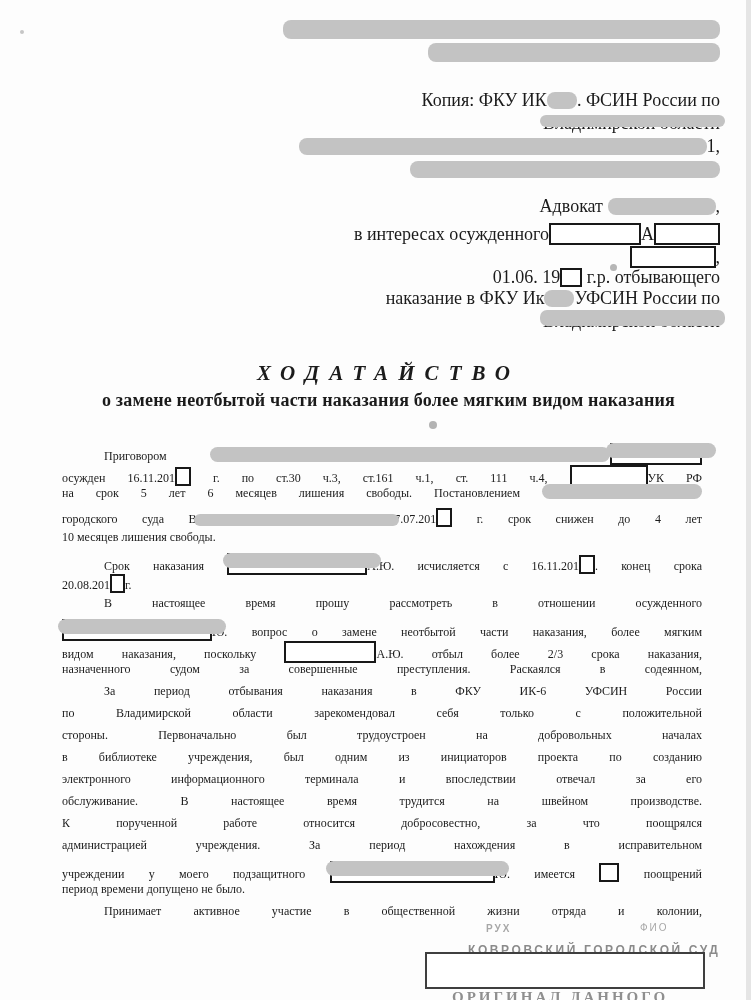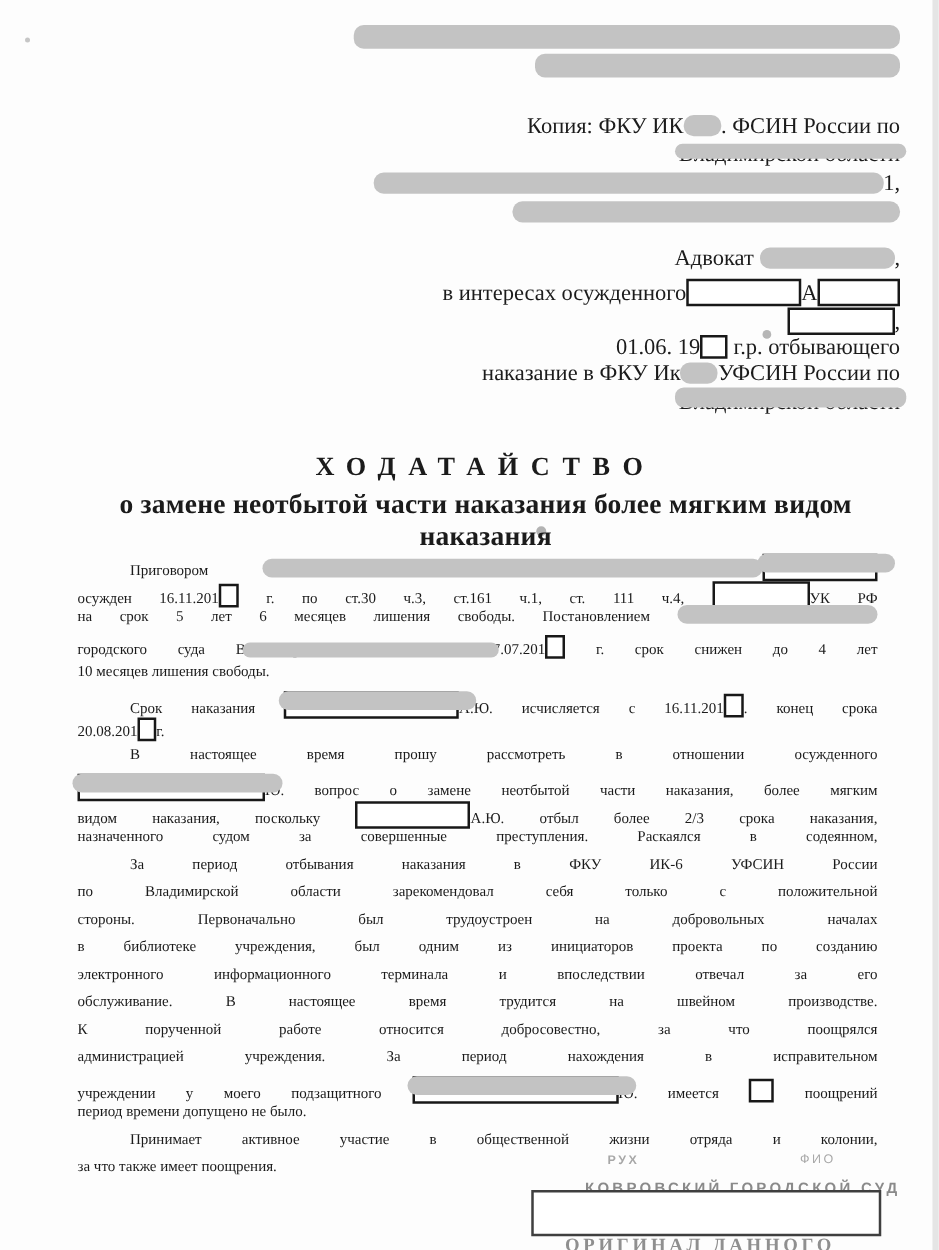--- a/index.html
+++ b/index.html
@@ -20,22 +20,22 @@
 
   
   .header-col{position:absolute;left:270px;top:16px;width:450px;text-align:right;}
   .hgroup{margin:0;}
   .hgroup.g2{margin-top:27px;}
   .hgroup.g3{margin-top:14px;}
   .hline{height:23px;line-height:23px;font-size:18px;white-space:nowrap;}
 
   
   .title-wrap{position:absolute;left:40px;right:14px;top:361px;text-align:center;}
-  .doc-title{font-size:21px;font-weight:bold;letter-spacing:.48em;margin:0;}
-  .doc-subtitle{font-size:22px;font-weight:bold;margin:4px 0 0 0;letter-spacing:.2px;text-align:center;}
+  .doc-title{font-size:21px;font-weight:bold;letter-spacing:.48em;margin:0;font-style:italic;}
+  .doc-subtitle{font-size:18px;font-weight:bold;margin:4px 0 0 0;letter-spacing:.2px;text-align:center;}
 
   
   .body-col{position:absolute;left:62px;top:438px;width:640px;}
   .para{margin:0;}
   .para .line:first-child{padding-left:42px;}
   .line{height:22px;line-height:22px;font-size:12px;}
   .just{text-align:justify;text-align-last:justify;-moz-text-align-last:justify;}
 
   
   .bar{display:inline-block;height:15px;background:#c3c3c3;border-radius:8px;
@@ -128,21 +128,20 @@
         <div class="line just"><span>в библиотеке учреждения, был одним из инициаторов проекта по созданию</span></div>
         <div class="line just"><span>электронного информационного терминала и впоследствии отвечал за его</span></div>
         <div class="line just"><span>обслуживание.  В настоящее время трудится на швейном производстве.</span></div>
         <div class="line just"><span>К порученной работе относится добросовестно, за что поощрялся</span></div>
         <div class="line just"><span>администрацией учреждения. За период нахождения в исправительном</span></div>
         <div class="line just"><span>учреждении у моего подзащитного </span><span class="box gb" style="width: 165px;"></span><span>Ю.  имеется </span><span class="box sm" style="width: 20px;"></span><span> поощрений</span></div>
         <div class="line"><span>период времени допущено не было.</span></div>
       </div>
       <div class="para">
         <div class="line just"><span>Принимает активное участие в общественной жизни отряда и колонии,</span></div>
-        <div class="line"><span>за что также имеет поощрения.</span></div>
       </div>
     </div>
 
   <div class="stamp-line1">КОВРОВСКИЙ ГОРОДСКОЙ СУД</div>
   <div class="stamp-left">РУХ</div>
   <div class="stamp-right">ФИО</div>
   <div class="bottom-box"></div>
   <div class="orig-note">ОРИГИНАЛ ДАННОГО</div>
 </div>
 

